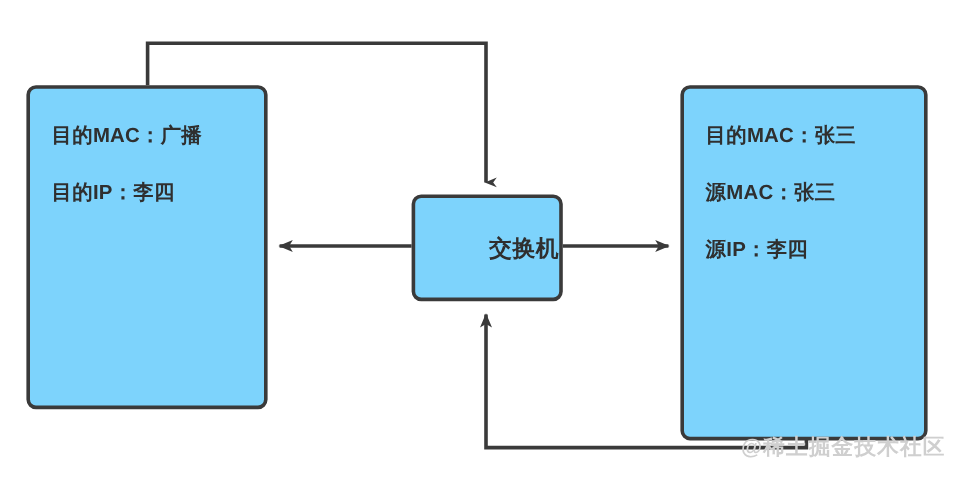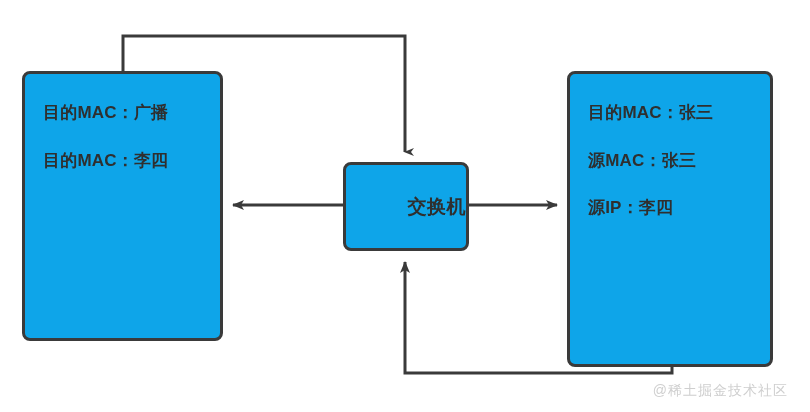--- a/index.html
+++ b/index.html
@@ -20,21 +20,21 @@
   #wires {
     position: absolute;
     left: 0;
     top: 0;
     width: 810px;
     height: 412px;
   }
   .node {
     position: absolute;
     box-sizing: border-box;
-    background: #0ea5e9;
+    background: #7dd3fc;
     border: 3px solid #3a3a3a;
     border-radius: 8px;
   }
   .node-left {
     left: 22px;
     top: 71px;
     width: 201px;
     height: 270px;
   }
   .node-right {
@@ -71,26 +71,27 @@
   }
   .center-label {
     font-size: 19px;
     font-weight: bold;
     color: #2f2f2f;
     letter-spacing: 0.5px;
   }
   .watermark {
     position: absolute;
     right: 22px;
-    bottom: 12px;
-    font-size: 14px;
+    bottom: 28px;
+    font-size: 18px;
     color: #cfcfcf;
     letter-spacing: 1px;
     white-space: nowrap;
     user-select: none;
+    font-weight: bold;
   }
 </style>
 </head>
 <body>
 
 <div id="canvas">
 
   <svg id="wires" viewBox="0 0 810 412" width="810" height="412" xmlns="http://www.w3.org/2000/svg">
     <defs>
       <marker id="arrow-down" markerWidth="12" markerHeight="12" refX="5" refY="9" orient="auto" markerUnits="userSpaceOnUse">
@@ -106,21 +107,21 @@
     <path d="M343,205 L233,205" fill="none" stroke="#3a3a3a" stroke-width="3" marker-end="url(#arrow-generic)"></path>
 
     <path d="M469,205 L557,205" fill="none" stroke="#3a3a3a" stroke-width="3" marker-end="url(#arrow-generic)"></path>
 
     <path d="M672,341 L672,373 L405,373 L405,262" fill="none" stroke="#3a3a3a" stroke-width="3" stroke-linecap="butt" stroke-linejoin="miter" marker-end="url(#arrow-generic)"></path>
   </svg>
 
   <div class="node node-left">
     <div class="field-list">
       <div class="field">目的MAC：广播</div>
-      <div class="field">目的MAC：李四</div>
+      <div class="field">目的IP：李四</div>
     </div>
   </div>
 
   <div class="node node-center">
     <div class="center-label">交换机</div>
   </div>
 
   <div class="node node-right">
     <div class="field-list">
       <div class="field">目的MAC：张三</div>

